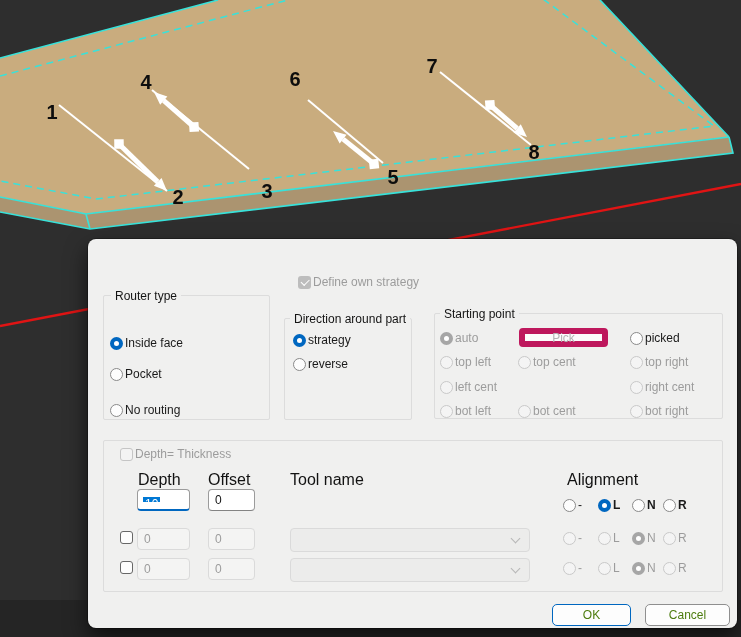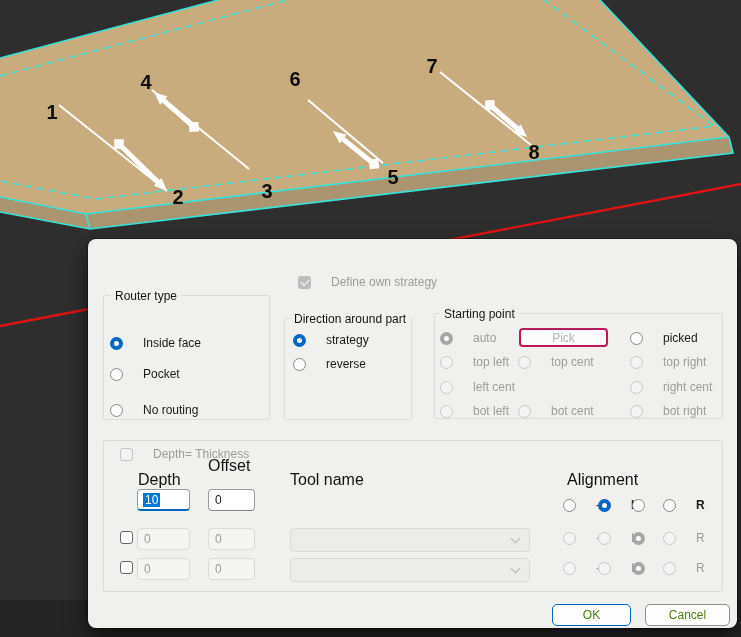--- a/index.html
+++ b/index.html
@@ -21,21 +21,21 @@
   .title { margin-left:8px; font-size:12px; color:#111; white-space:nowrap; }
   .close { position:absolute; right:8px; top:3px; width:30px; height:22px; display:flex;
            align-items:center; justify-content:center; font-size:18px; font-weight:300; color:#1c1c1c; cursor:default; }
 
   
   .grp { position:absolute; border:1px solid #dcdcdc; border-radius:2px; }
   .glabel { position:absolute; top:-8px; left:8px; background:#f0f0ef; padding:0 4px;
             font-size:12px; color:#141414; white-space:nowrap; }
 
   
-  .ritem { position:absolute; display:flex; align-items:center; gap:20px; height:14px; }
+  .ritem { position:absolute; display:flex; align-items:center; gap:2px; height:14px; }
   .radio { width:13px; height:13px; border-radius:50%; flex:none; }
   .r-on      { border:4px solid #0067c0; background:#fff; }
   .r-off     { border:1px solid #8a8a8a; background:#fdfdfd; }
   .r-on-dis  { border:4px solid #a6a6a6; background:#fff; }
   .r-off-dis { border:1px solid #c9c9c9; background:#f4f4f4; }
   .rlabel { white-space:nowrap; }
   .gray { color:#9c9c9c; }
 
   .cb { width:13px; height:13px; border-radius:3px; flex:none; position:relative; }
   .cb-off     { border:1px solid #676767; background:#fdfdfd; }
@@ -43,33 +43,33 @@
   .cb-on-dis::after { content:""; position:absolute; left:2.5px; top:3px; width:7px; height:3.5px;
                       border-left:1.7px solid #fff; border-bottom:1.7px solid #fff; transform:rotate(-45deg); }
   .cb-off-dis { border:1px solid #c5c5c5; background:#f3f3f3; }
 
   
   .tinput { position:absolute; height:22px; border:1px solid #9b9b9b; border-bottom-color:#838383;
             border-radius:4px; background:#fff; font-size:12px; padding:0 6px; color:#111;
             font-family:inherit; outline:none; }
   .tinput.dis { background:#f4f4f3; border-color:#dadada; color:#9c9c9c; }
   .dinput { position:absolute; height:22px; border:1px solid #9b9b9b; border-bottom:2px solid #0067c0;
-            border-radius:4px; background:#fff; font-size:12px; padding:7px 5px; display:flex; align-items:center; }
+            border-radius:4px; background:#fff; font-size:12px; padding:7px 5px; display:flex; }
   .selhl { background:#0078d4; color:#fff; padding:0 2px; }
 
   .combo { position:absolute; height:24px; border:1px solid #9b9b9b; border-bottom-color:#838383;
            border-radius:4px; background:#fff; display:flex; align-items:center;
            justify-content:space-between; padding:0 10px 0 7px; font-size:12px; color:#111; }
   .combo.dis { background:#ececeb; border-color:#dadada; }
   .chev { width:7px; height:7px; border-right:1.4px solid #4f4f4f; border-bottom:1.4px solid #4f4f4f;
           transform:rotate(45deg); margin-top:-3px; flex:none; }
   .combo.dis .chev { border-color:#b7b7b7; }
 
   .pickbtn { position:absolute; left:431px; top:89px; width:89px; height:19px; background:#fcfcfc;
-             border:2px solid #be185d; border-radius:4px; color:#b3b3b3; font-size:12px;
+             border:6px solid #be185d; border-radius:4px; color:#b3b3b3; font-size:12px;
              display:flex; align-items:center; justify-content:center; }
 
   .hdr { position:absolute; font-size:16px; color:#121212; white-space:nowrap; }
 
   .btn { position:absolute; height:22px; border-radius:5px; background:#fdfdfd; font-size:12px; color:#4d7c0f;
          display:flex; align-items:center; justify-content:center; cursor:default; }
   .btn-ok     { left:464px; top:365px; width:79px; border:1.5px solid #0067c0; }
   .btn-cancel { left:557px; top:365px; width:85px; border:1px solid #8f8f8f; }
 </style>
 </head>
@@ -197,21 +197,21 @@
     <span class="rlabel gray">bot right</span>
   </div>
 
   <div class="grp" style="left:15px;top:201px;width:620px;height:152px"></div>
   <div class="ritem" style="left:32px;top:208px">
     <span class="cb cb-off-dis"></span>
     <span class="rlabel gray">Depth= Thickness</span>
   </div>
 
   <span class="hdr" style="left:50px;top:232px">Depth</span>
-  <span class="hdr" style="left:120px;top:218px">Offset</span>
+  <span class="hdr" style="left:120px;top:232px">Offset</span>
   <span class="hdr" style="left:202px;top:232px">Tool name</span>
   <span class="hdr" style="left:479px;top:232px">Alignment</span>
 
   <div class="dinput" style="left:49px;top:250px;width:53px">
     <span class="selhl">10</span>
   </div>
   <input class="tinput" style="left: 120px; top: 250px; width: 47px;" readonly="" value="0">
   <div class="ritem" style="left:475px;top:259px">
     <span class="radio r-off"></span>
     <span class="rlabel">-</span>

